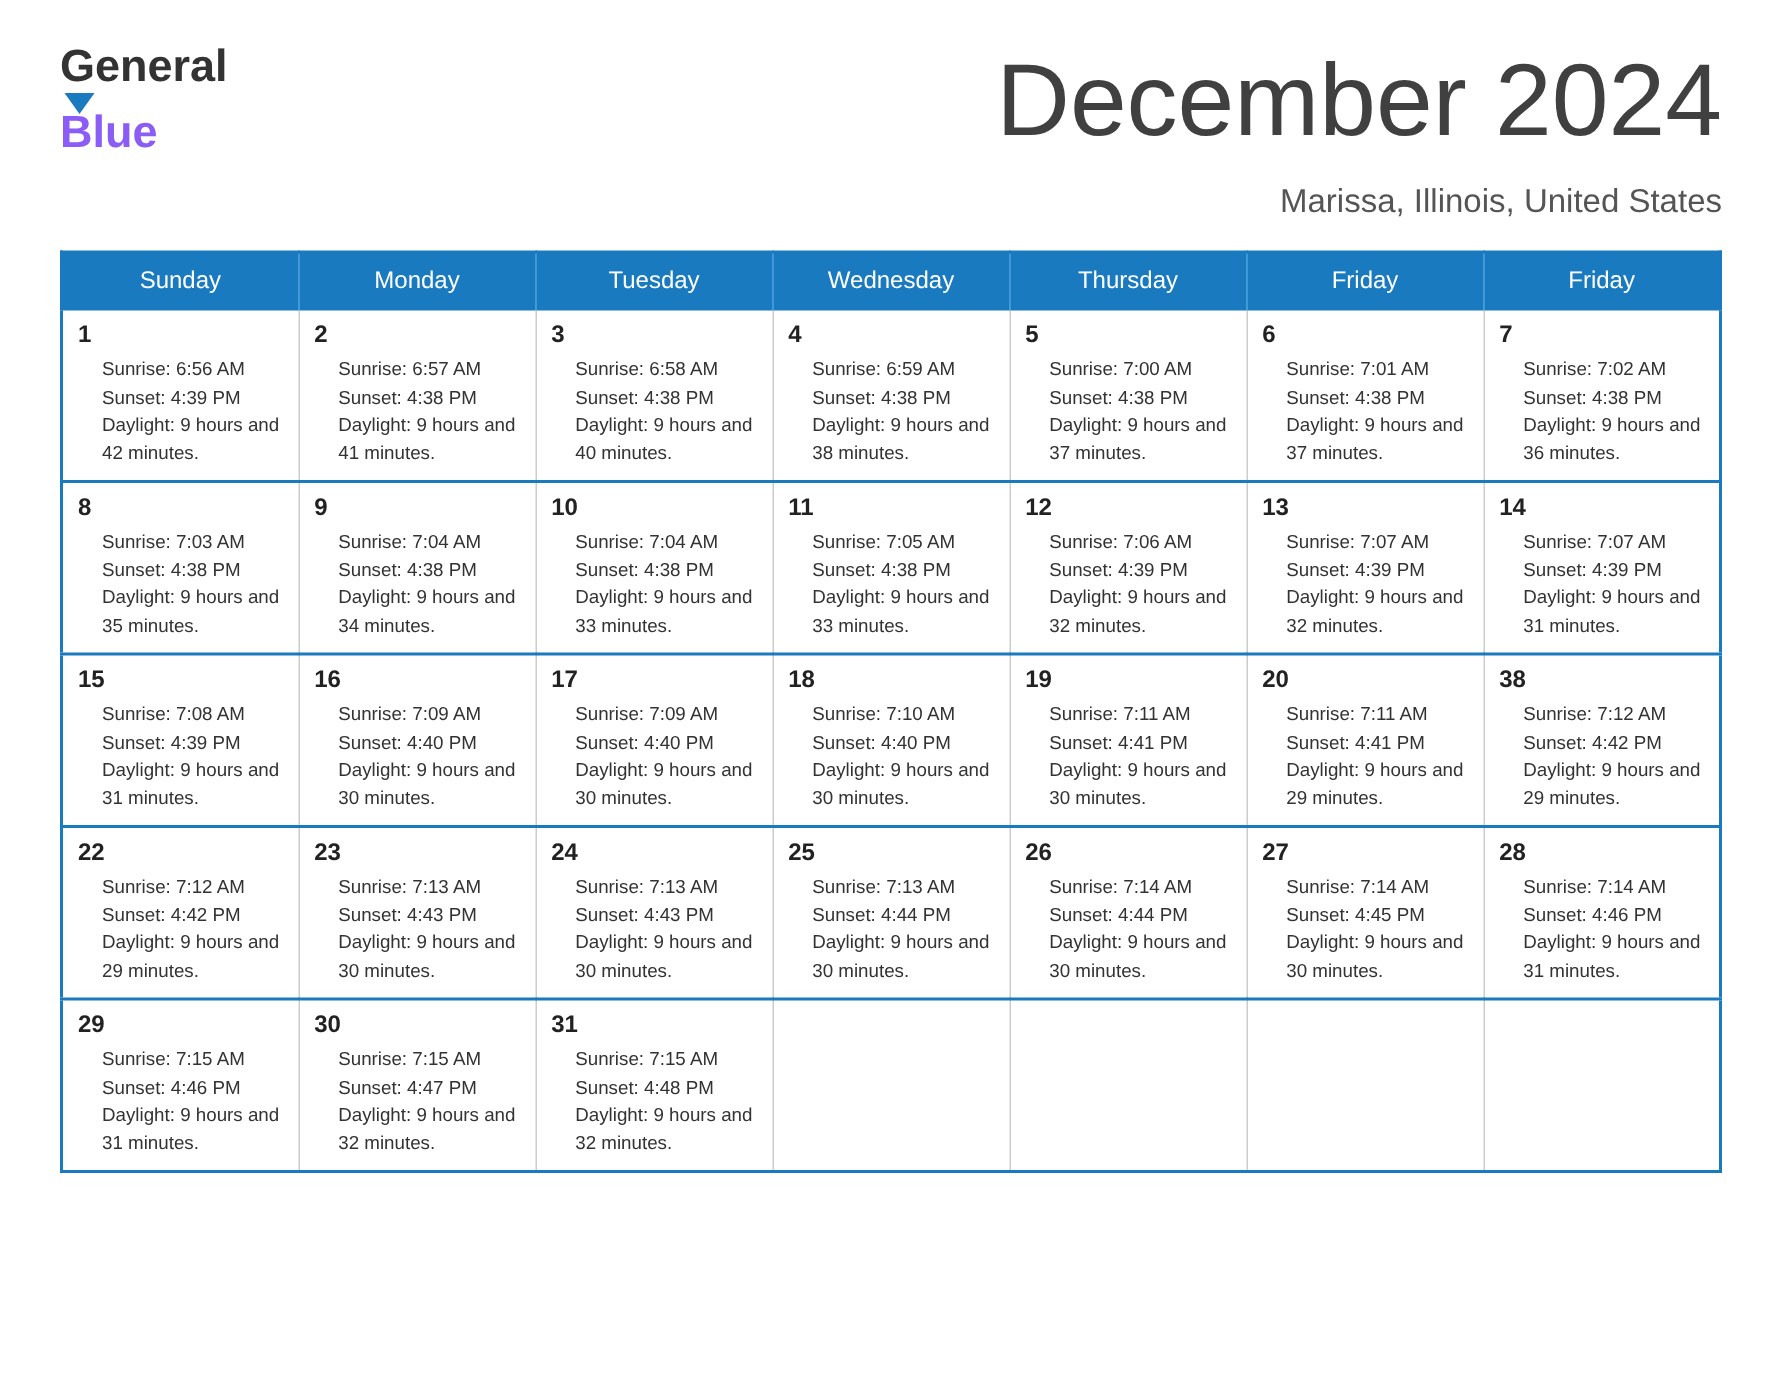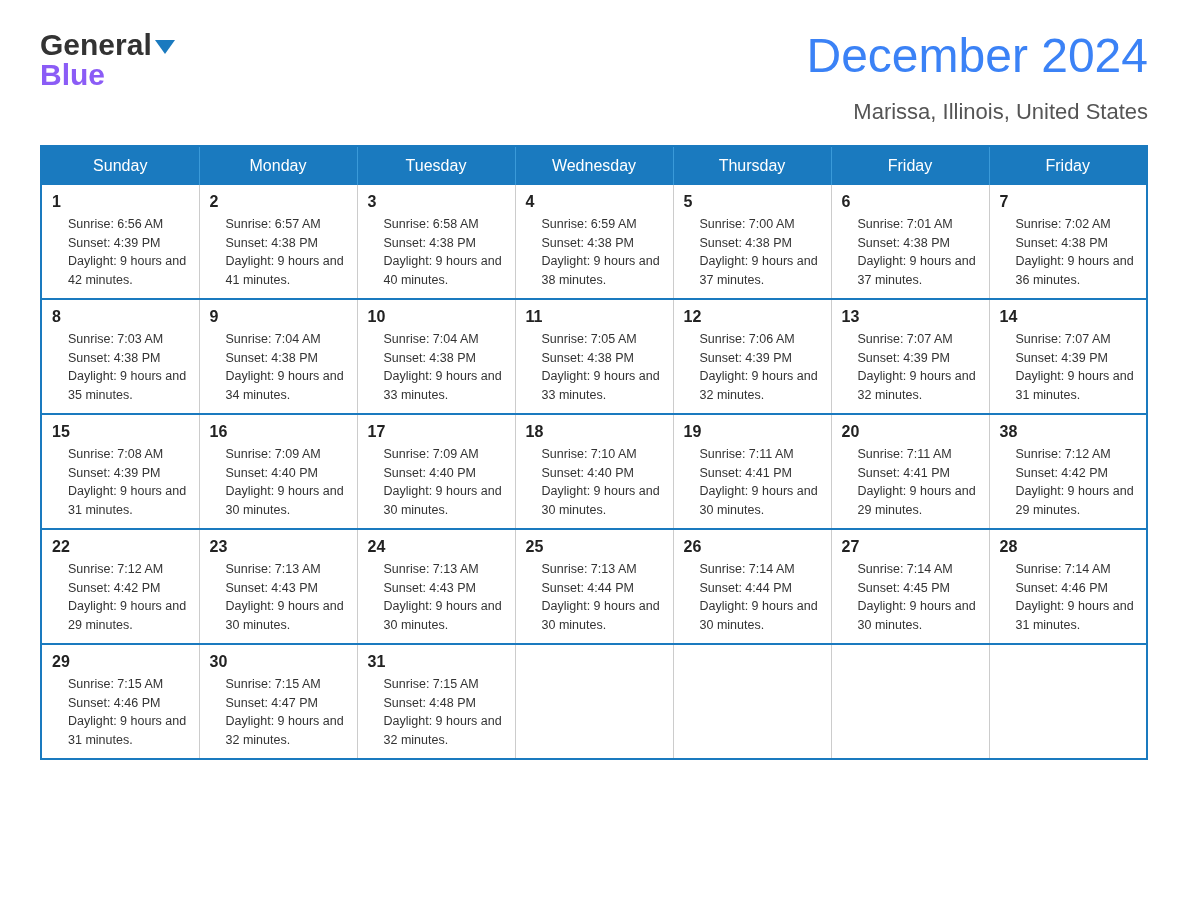--- a/index.html
+++ b/index.html
@@ -18,23 +18,23 @@
     }
     .logo {
       display: flex;
       flex-direction: column;
       align-items: flex-start;
     }
     .title-area {
       text-align: right;
     }
     .month-title {
-      font-size: 48px;
+      font-size: 68px;
       font-weight: normal;
-      color: #3b82f6;
+      color: #404040;
       line-height: 1.1;
     }
     .subtitle {
       font-size: 22px;
       color: #555;
       margin-top: 16px;
     }
     table {
       width: 100%;
       border-collapse: collapse;
@@ -87,21 +87,21 @@
     }
     .empty-cell {
       background: #fff;
     }
   </style>
 </head>
 <body>
 
 <div class="header">
   <div class="logo">
-    <div style="display:flex; align-items:center; line-height:1;">
+    <div style="display:flex; align-items:flex-start; line-height:1;flex-direction:column;">
       <span style="font-size:30px; font-weight:bold; color:#333;">General</span>
       <span style="display:inline-block; width:0; height:0; border-left:10px solid transparent; border-right:10px solid transparent; border-top:14px solid #1a7abf; margin-left:3px; transform:translateY(2px);"></span>
     </div>
     <div style="font-size:30px; font-weight:bold; color:#8b5cf6; line-height:1; margin-top:0;">Blue</div>
   </div>
   <div class="title-area">
     <div class="month-title">December 2024</div>
     <div class="subtitle">Marissa, Illinois, United States</div>
   </div>
 </div>

